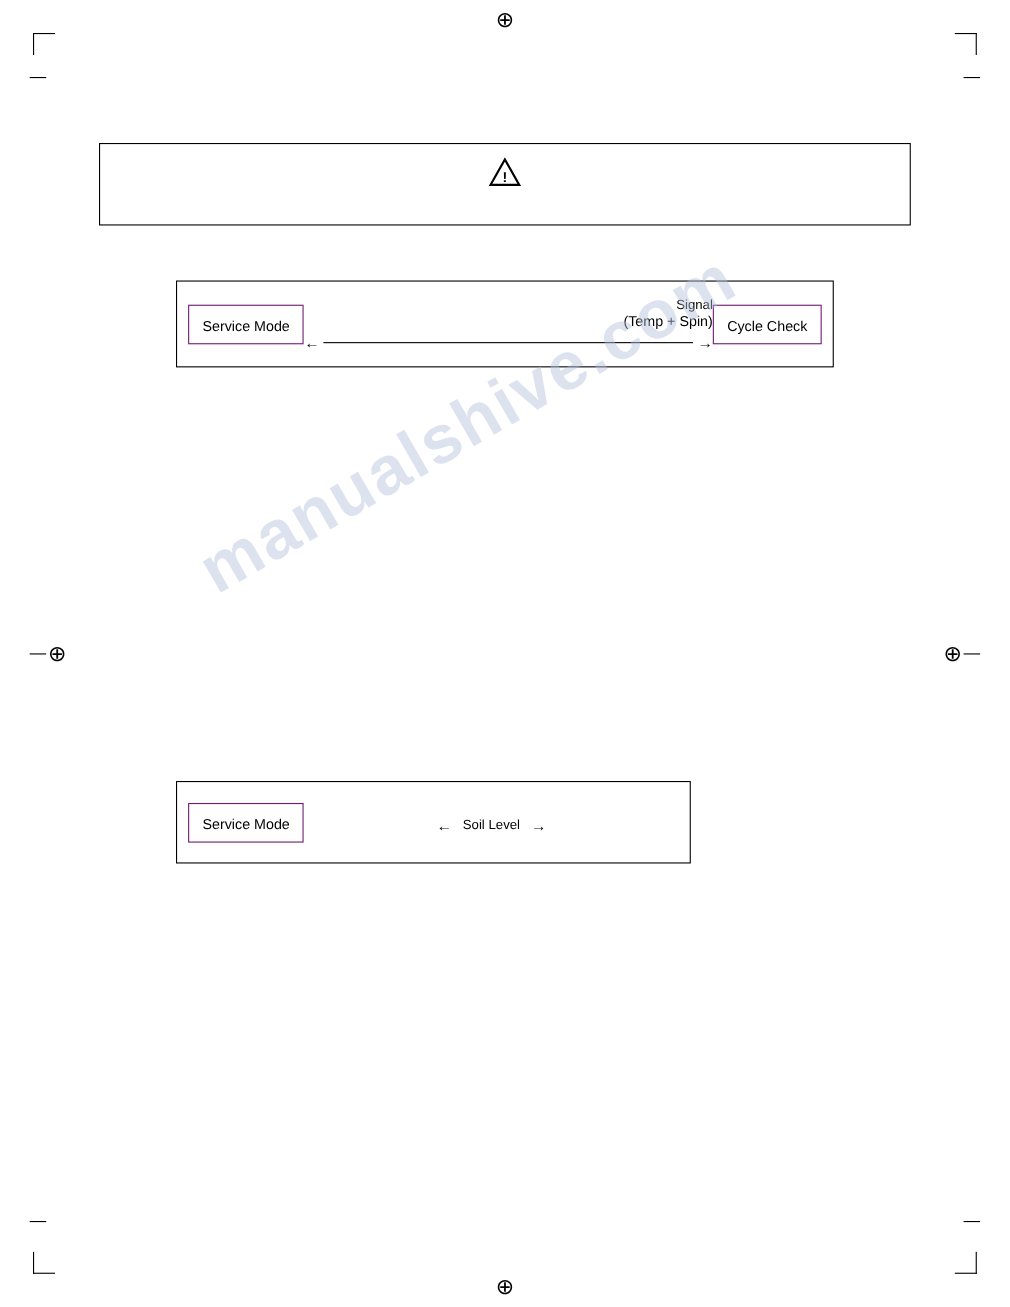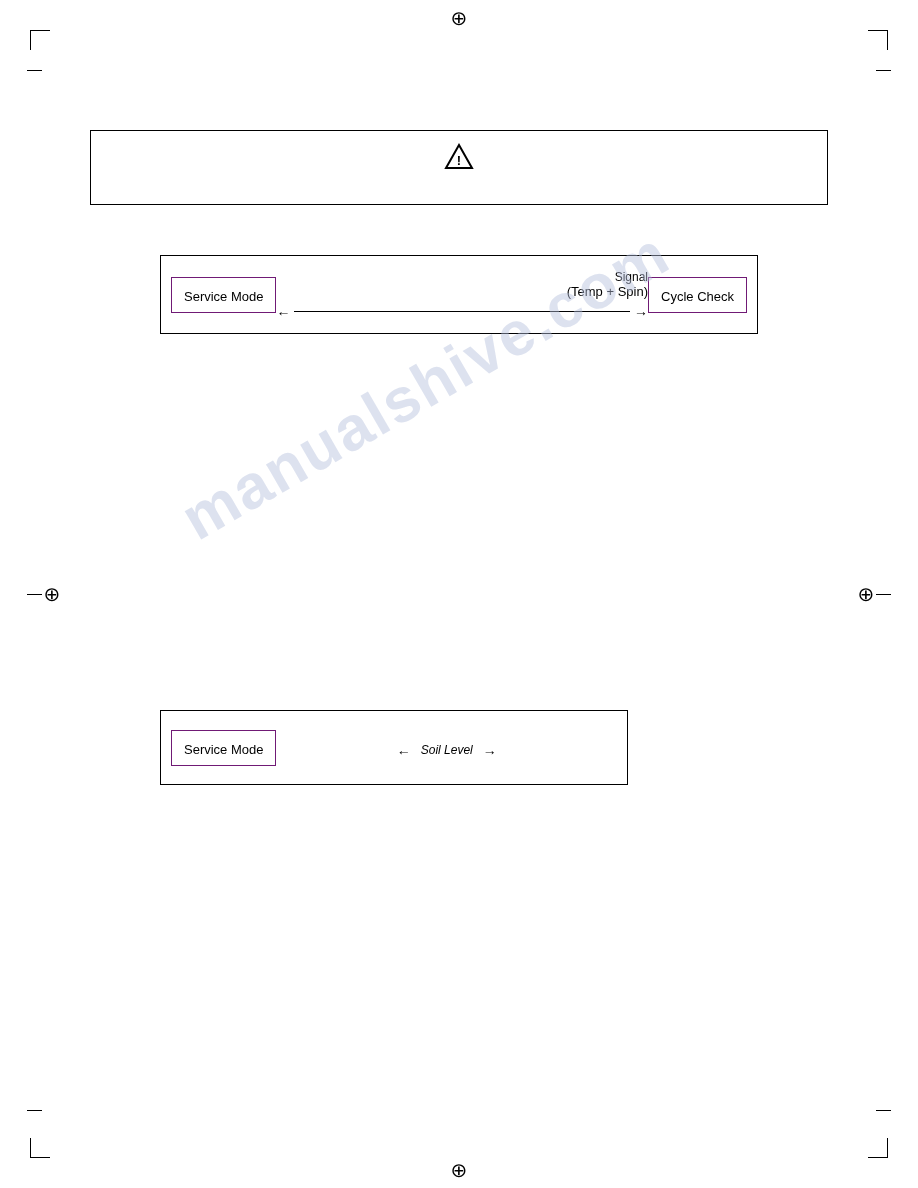--- a/index.html
+++ b/index.html
@@ -195,18 +195,18 @@
 <div class="watermark">manualshive.com</div>
 
 <div class="diagram2">
   <div class="diagram-box">
     <span>Service Mode</span>
   </div>
 
   <div class="diagram-arrow-section">
     <div class="arrow-line">
       <span class="arrow-left">←</span>
-      <span style="padding: 0 6px; font-size:12px;font-style:italic;">Soil Level</span>
+      <span style="padding: 0 6px; font-size:12px;">Soil Level</span>
       <span class="arrow-right">→</span>
     </div>
   </div>
 
 </div>
 
 </body></html>

